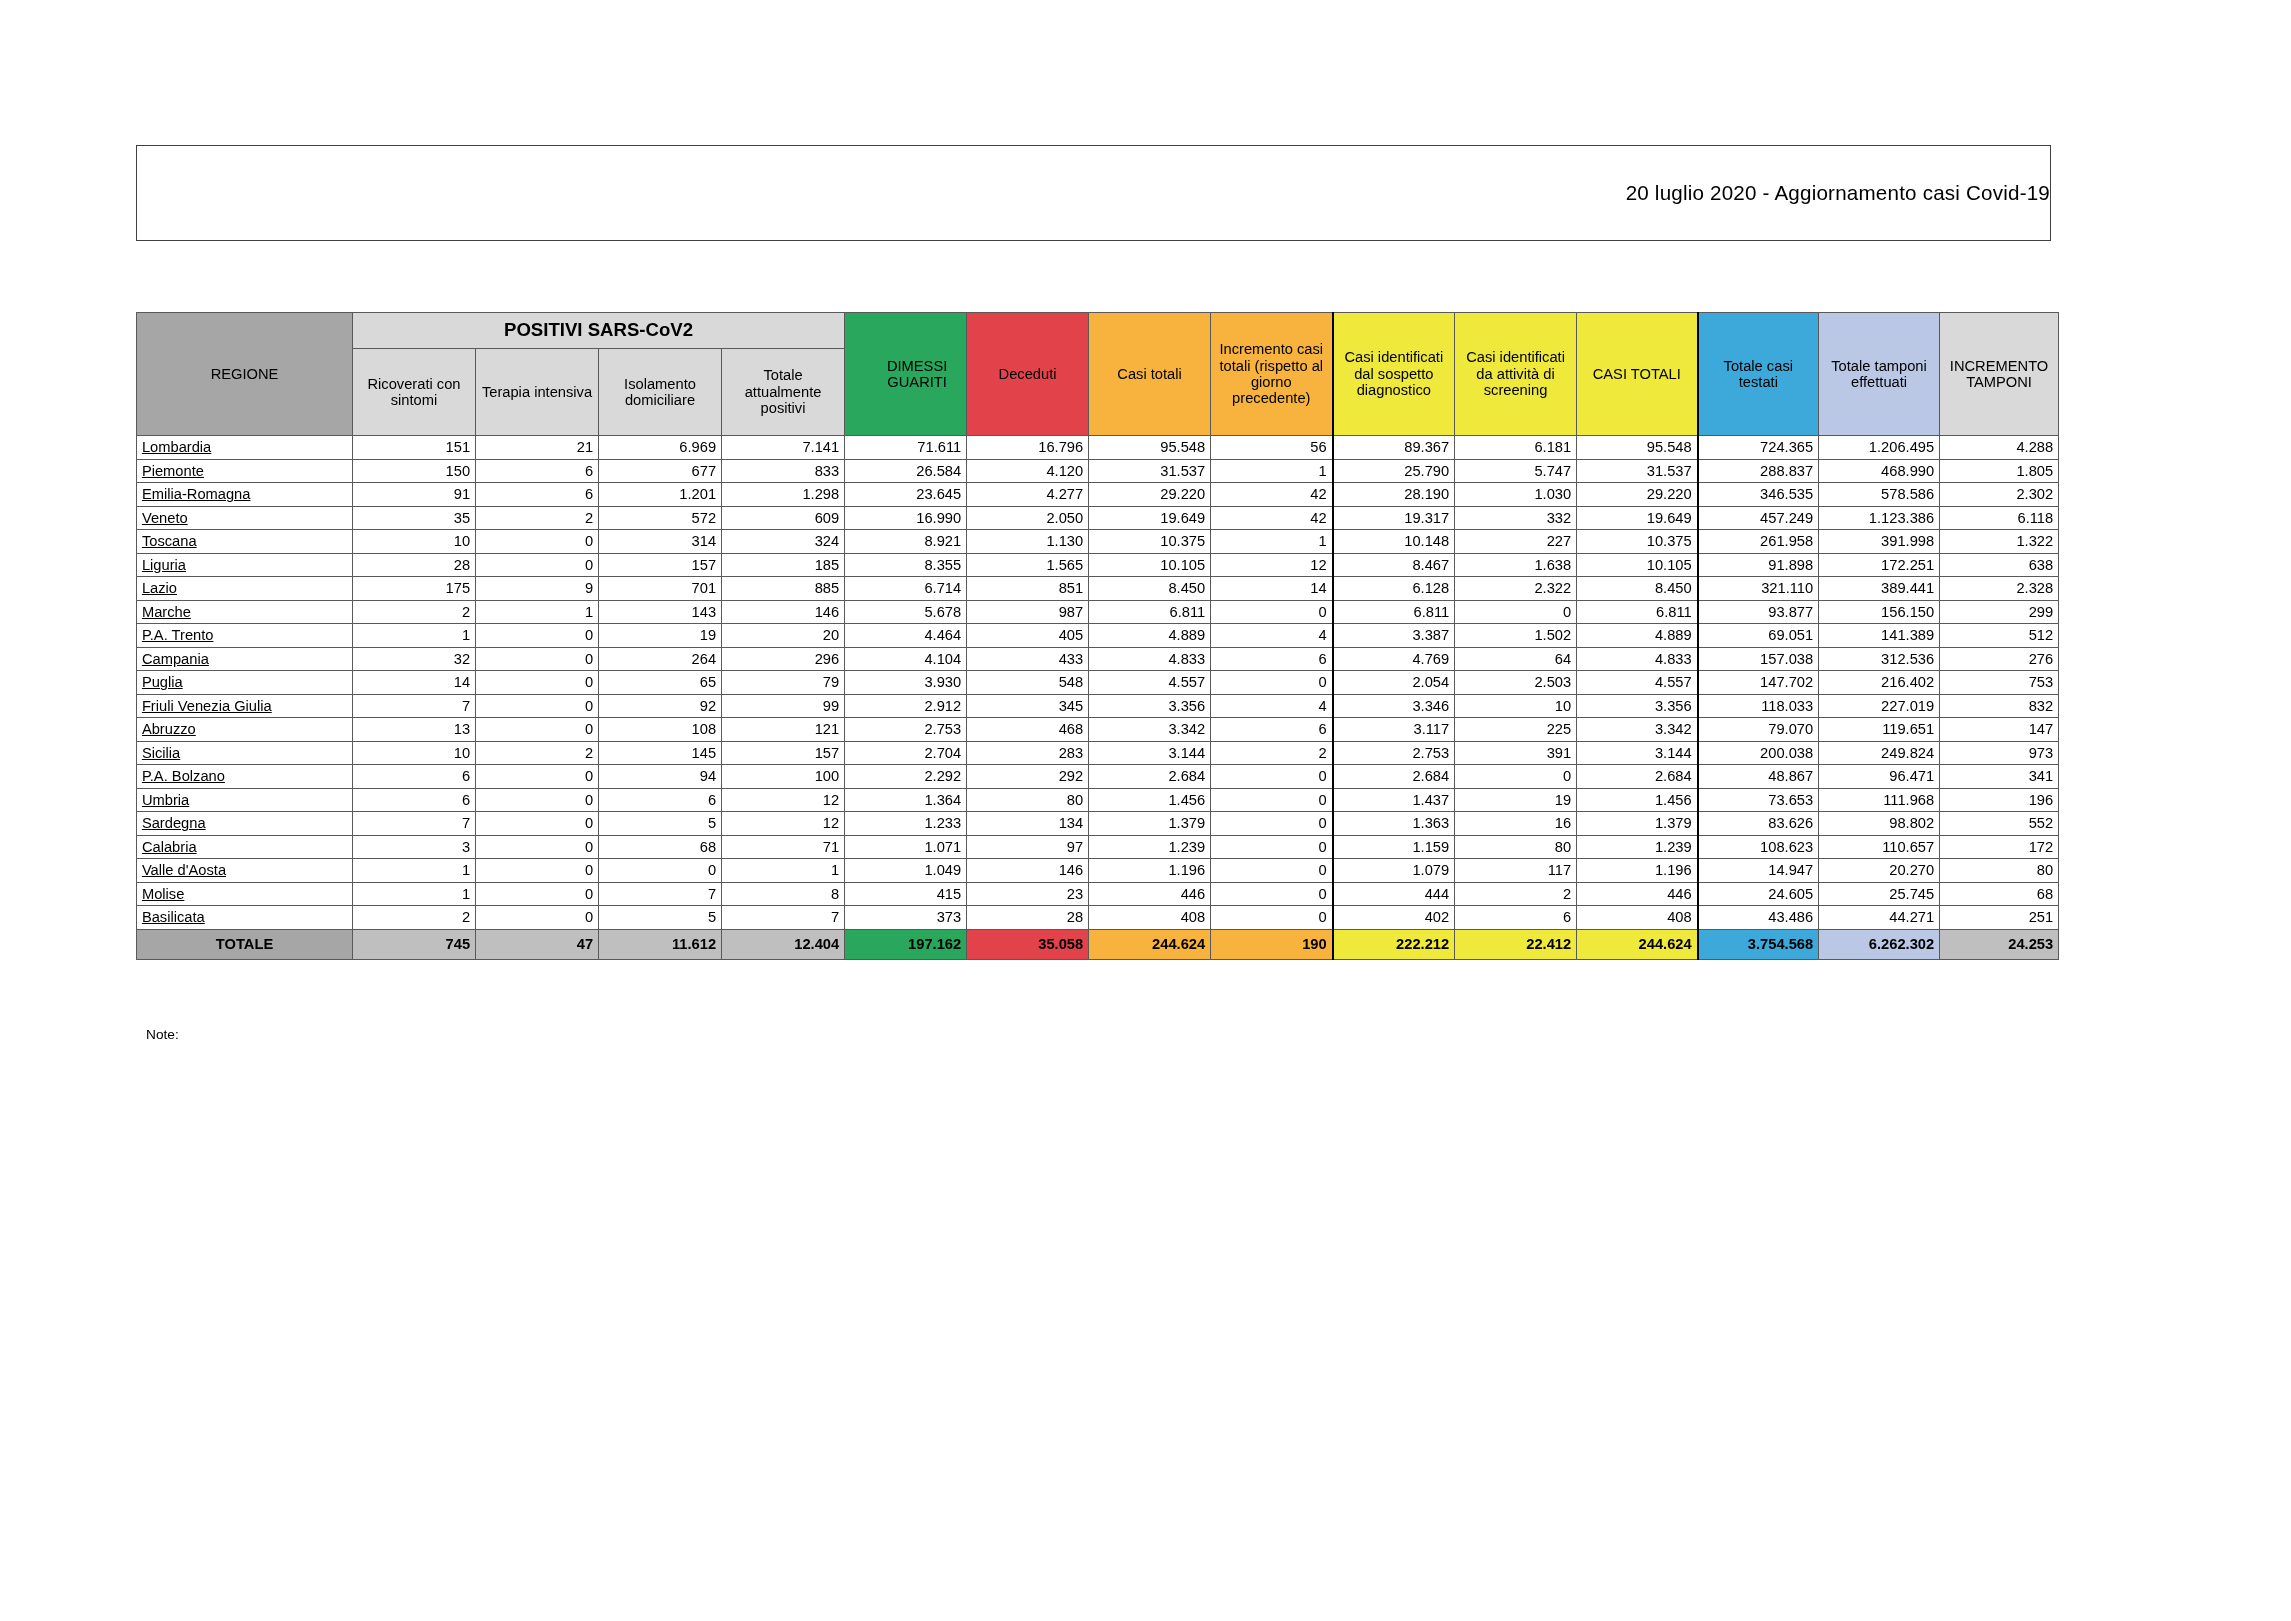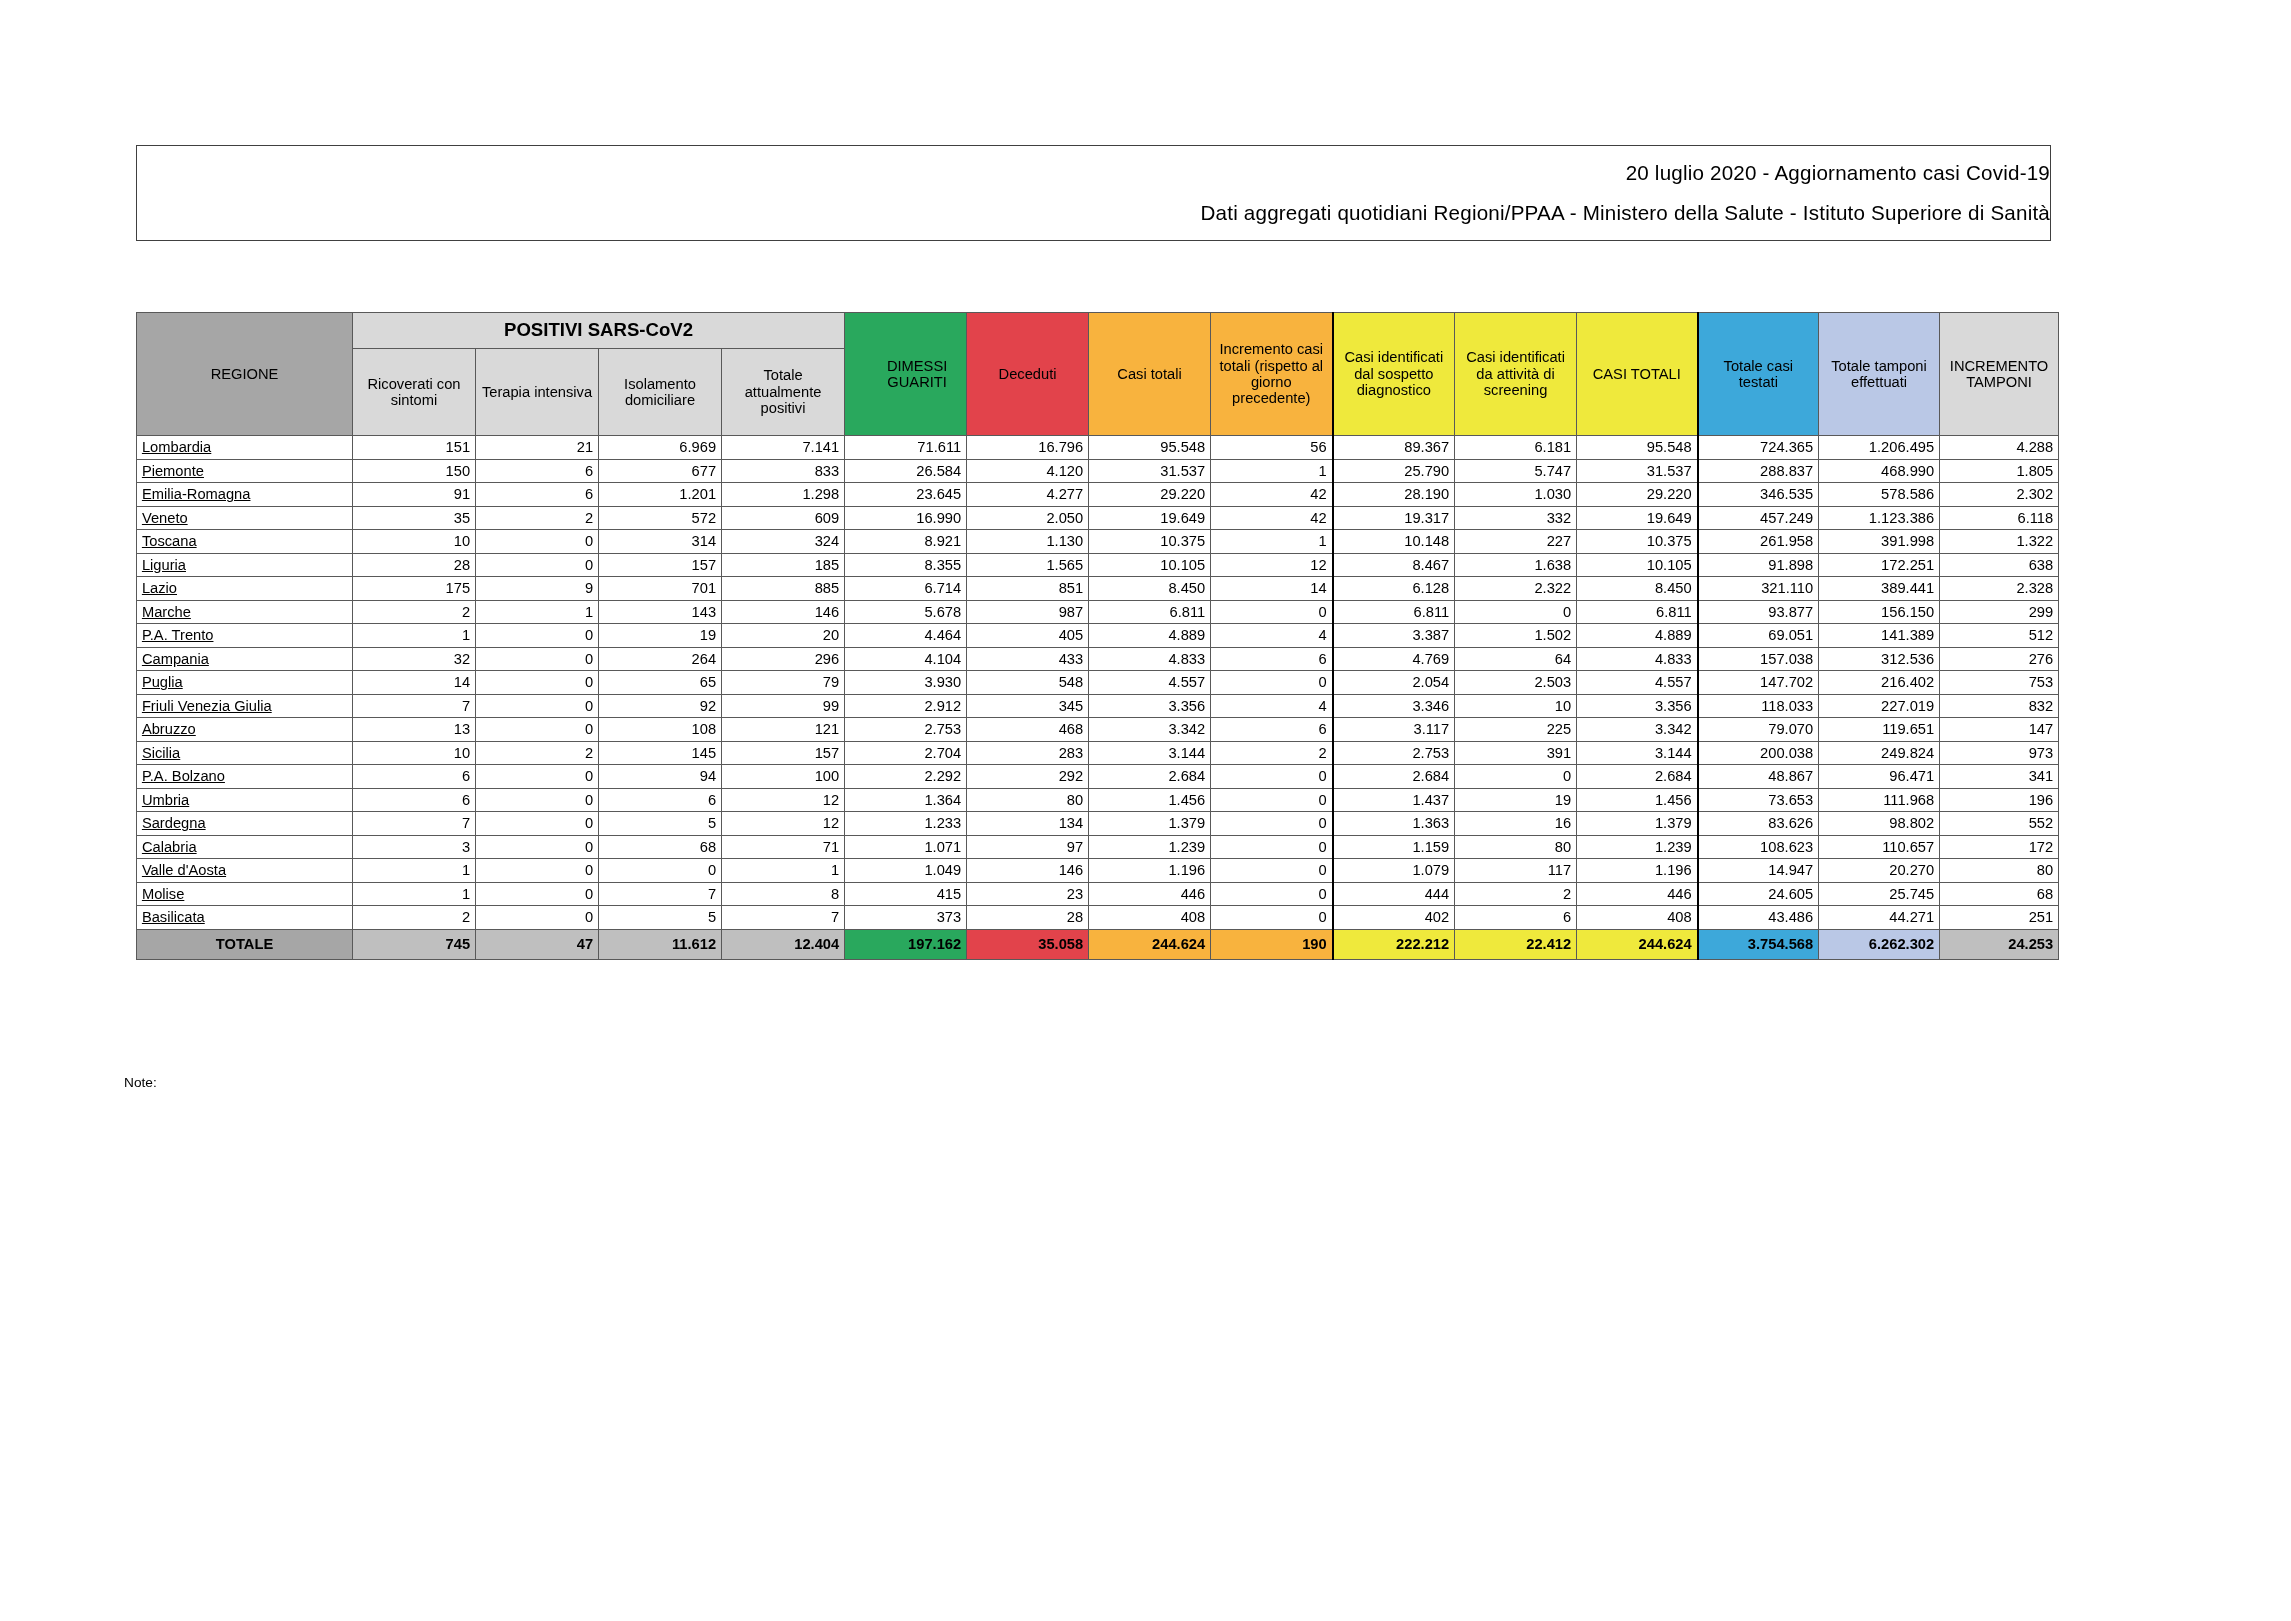--- a/index.html
+++ b/index.html
@@ -52,31 +52,29 @@
   .covid tr.total-row td.tc2, .covid tr.total-row td.tc3,
   .covid tr.total-row td.tc13 { background: var(--gray-mid, #BFBFBF); }
   .covid tr.total-row td.tc4  { background: var(--green, #29A85D); margin-left: 24px; }
   .covid tr.total-row td.tc5  { background: var(--red, #E2434B); }
   .covid tr.total-row td.tc6, .covid tr.total-row td.tc7 { background: var(--orange, #F8B33E); }
   .covid tr.total-row td.tc8, .covid tr.total-row td.tc9,
   .covid tr.total-row td.tc10 { background: var(--yellow, #EFE93C); }
   .covid tr.total-row td.tc11 { background: var(--blue, #3DA8DA); }
   .covid tr.total-row td.tc12 { background: var(--periwinkle, #BAC8E6); }
   .note {
-    position: absolute; left: 124px; top: 1027px;
+    position: absolute; left: 146px; top: 1027px;
     font-size: 13.7px;
-    margin-top: 48px;
   }
 </style>
 </head>
 <body>
 
 <div class="title-box">
   <div class="title-line">20 luglio 2020 - Aggiornamento casi Covid-19</div>
-  <div class="title-line">Dati aggregati quotidiani Regioni/PPAA - Ministero della Salute - Istituto Superiore di Sanità</div>
 </div>
 
 <table class="covid">
   <colgroup>
     <col style="width:216px">
     <col style="width:123px">
       <col style="width:123px">
       <col style="width:123px">
       <col style="width:123px">
     <col style="width:122px">

